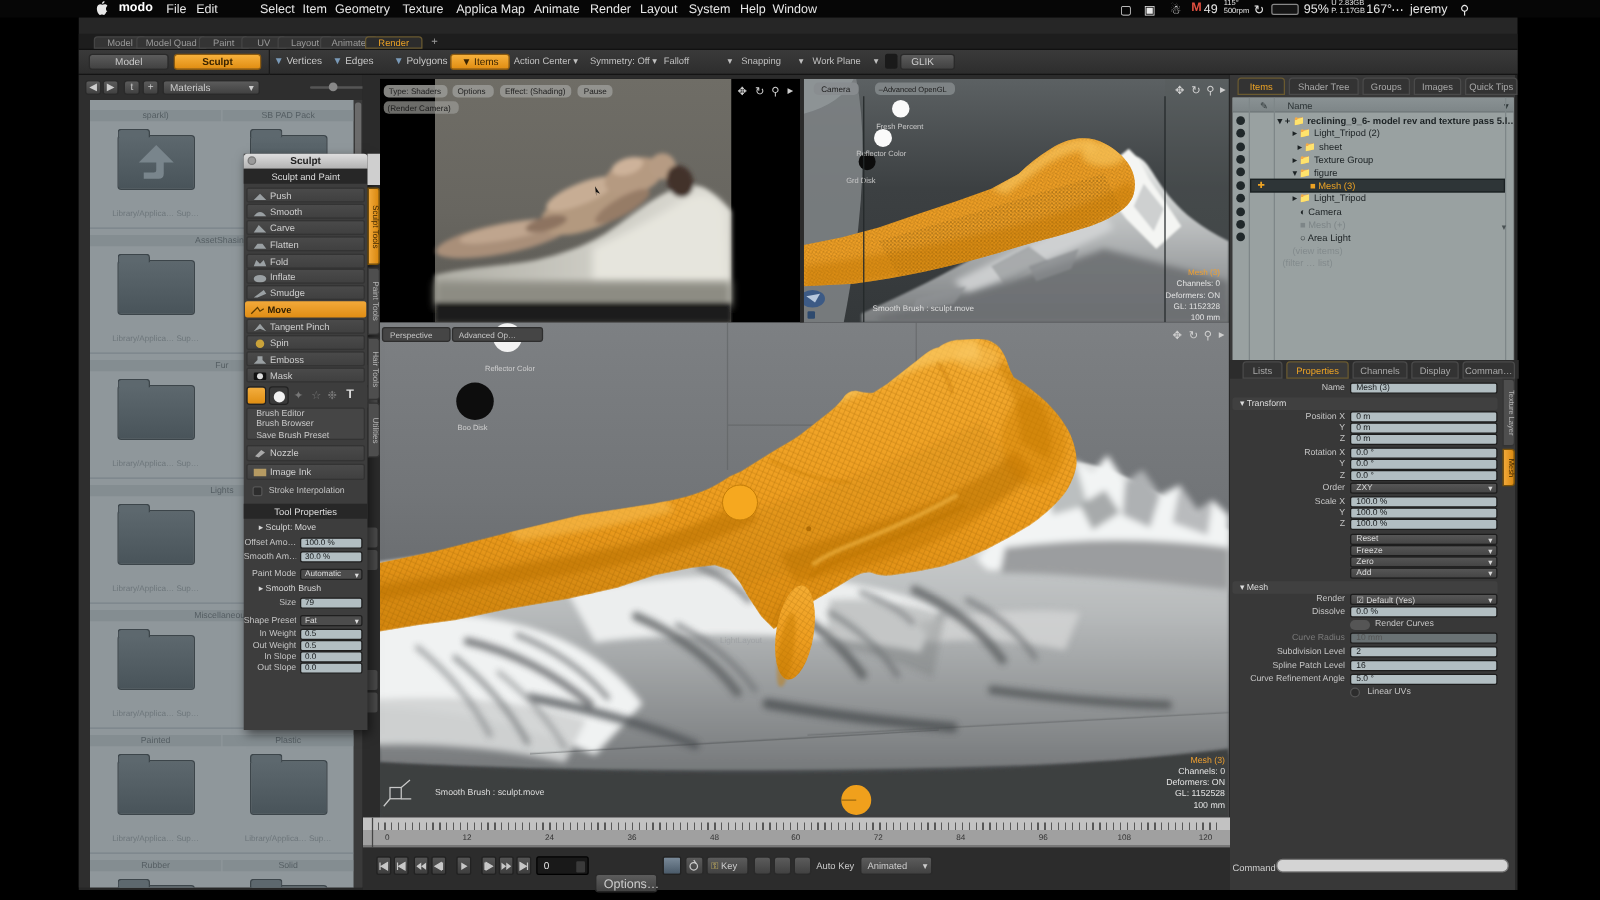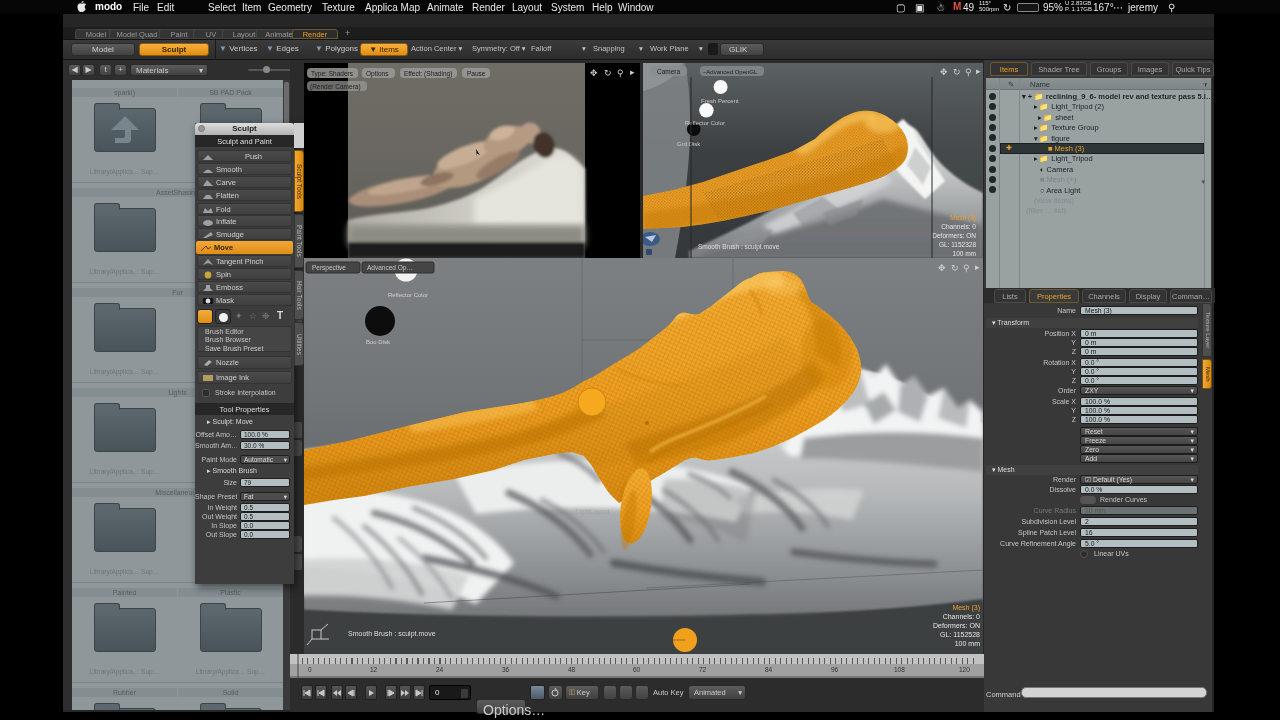--- a/index.html
+++ b/index.html
@@ -542,21 +542,21 @@
         <svg width="8" height="8" viewBox="0 0 8 8">
           <path d="M0 1 L4 4 L0 7 Z M4 1 L8 4 L4 7 Z" fill="#c8c8c8"></path>
         </svg>
       </div>
  <div class="tb" style="left:123px;">
         <svg width="8" height="8" viewBox="0 0 8 8">
           <path d="M1 1 L6 4 L1 7 Z M7 1 V7" stroke="#c8c8c8" fill="#c8c8c8"></path>
         </svg>
       </div>
  <div class="abs" style="left:139px;top:7px;width:42px;height:15px;background:#191919;border:1px solid #000;border-radius:2px;color:#e8e8e8;font-size:8px;padding:2px 0 0 5px;">0<span style="float:right;margin:1px 2px 0 0;width:7px;height:9px;background:#3a3a3a;border-radius:1px;"></span></div>
- <div class="abs btn" style="left:186px;top:21px;width:50px;height:15px;font-size:14px;padding:2px 0 0 6px;">Options…</div>
+ <div class="abs btn" style="left:186px;top:21px;width:50px;height:15px;font-size:10px;padding:2px 0 0 6px;">Options…</div>
  <div class="abs" style="left:240px;top:7px;width:15px;height:15px;background:linear-gradient(#7a8a99,#4a5a69);border:1px solid #222;border-radius:2px;"></div>
  <div class="abs btn" style="left:258px;top:7px;width:15px;height:15px;">
         <svg width="11" height="11" viewBox="0 0 11 11" style="margin:1px auto;">
           <circle cx="5" cy="6" r="3" fill="none" stroke="#ccc"></circle>
           <path d="M5 1 L7 4" stroke="#ccc"></path>
         </svg>
       </div>
  <div class="abs btn" style="left:275px;top:7px;width:34px;height:15px;font-size:7.5px;padding:2px 0 0 3px;"><span style="color:#d8c060;">⚿</span> Key</div>
  <div class="abs btn" style="left:313px;top:7px;width:14px;height:15px;"></div>
  <div class="abs btn" style="left:329px;top:7px;width:14px;height:15px;"></div>
@@ -686,21 +686,21 @@
   .plab{position:absolute;font-size:7px;color:#c4c4c4;text-align:right;white-space:nowrap;overflow:hidden;}
   .pfld{position:absolute;height:9px;background:#b2bec2;border:1px solid #1f1f1f;border-radius:2px;font-size:6.5px;color:#15181a;padding:0px 0 0 3px;}
  </style>
 
  <div class="abs" style="left:0;top:0;width:99px;height:12px;background:linear-gradient(#dedede,#b2b2b2);border-radius:3px 3px 0 0;">
    <span class="abs" style="left:3px;top:2px;width:7px;height:7px;border-radius:50%;background:#9a9a9a;border:1px solid #777;"></span>
    <div style="text-align:center;font-size:8px;color:#222;padding-top:1px;font-weight:bold;">Sculpt</div>
  </div>
  <div class="abs" style="left:0;top:12px;width:99px;height:12px;background:#272727;color:#ddd;font-size:7.5px;text-align:center;padding-top:2px;">Sculpt and Paint</div>
 
- <div class="trow" style="top:27px;text-align:center;"><svg class="ticon" viewBox="0 0 12 8">
+ <div class="trow" style="top:27px;"><svg class="ticon" viewBox="0 0 12 8">
           <path d="M1 7 L6 2 L11 7 Z" fill="#9aa0a3"></path>
         </svg>Push</div>
  <div class="trow" style="top:40px;"><svg class="ticon" viewBox="0 0 12 8">
           <path d="M1 7 Q6 0 11 7 Z" fill="#9aa0a3"></path>
         </svg>Smooth</div>
  <div class="trow" style="top:53px;"><svg class="ticon" viewBox="0 0 12 8">
           <path d="M1 7 L5 1 L8 4 L11 7 Z" fill="#9aa0a3"></path>
         </svg>Carve</div>
  <div class="trow" style="top:66px;"><svg class="ticon" viewBox="0 0 12 8">
           <path d="M1 7 L4 3 L8 3 L11 7 Z" fill="#9aa0a3"></path>

